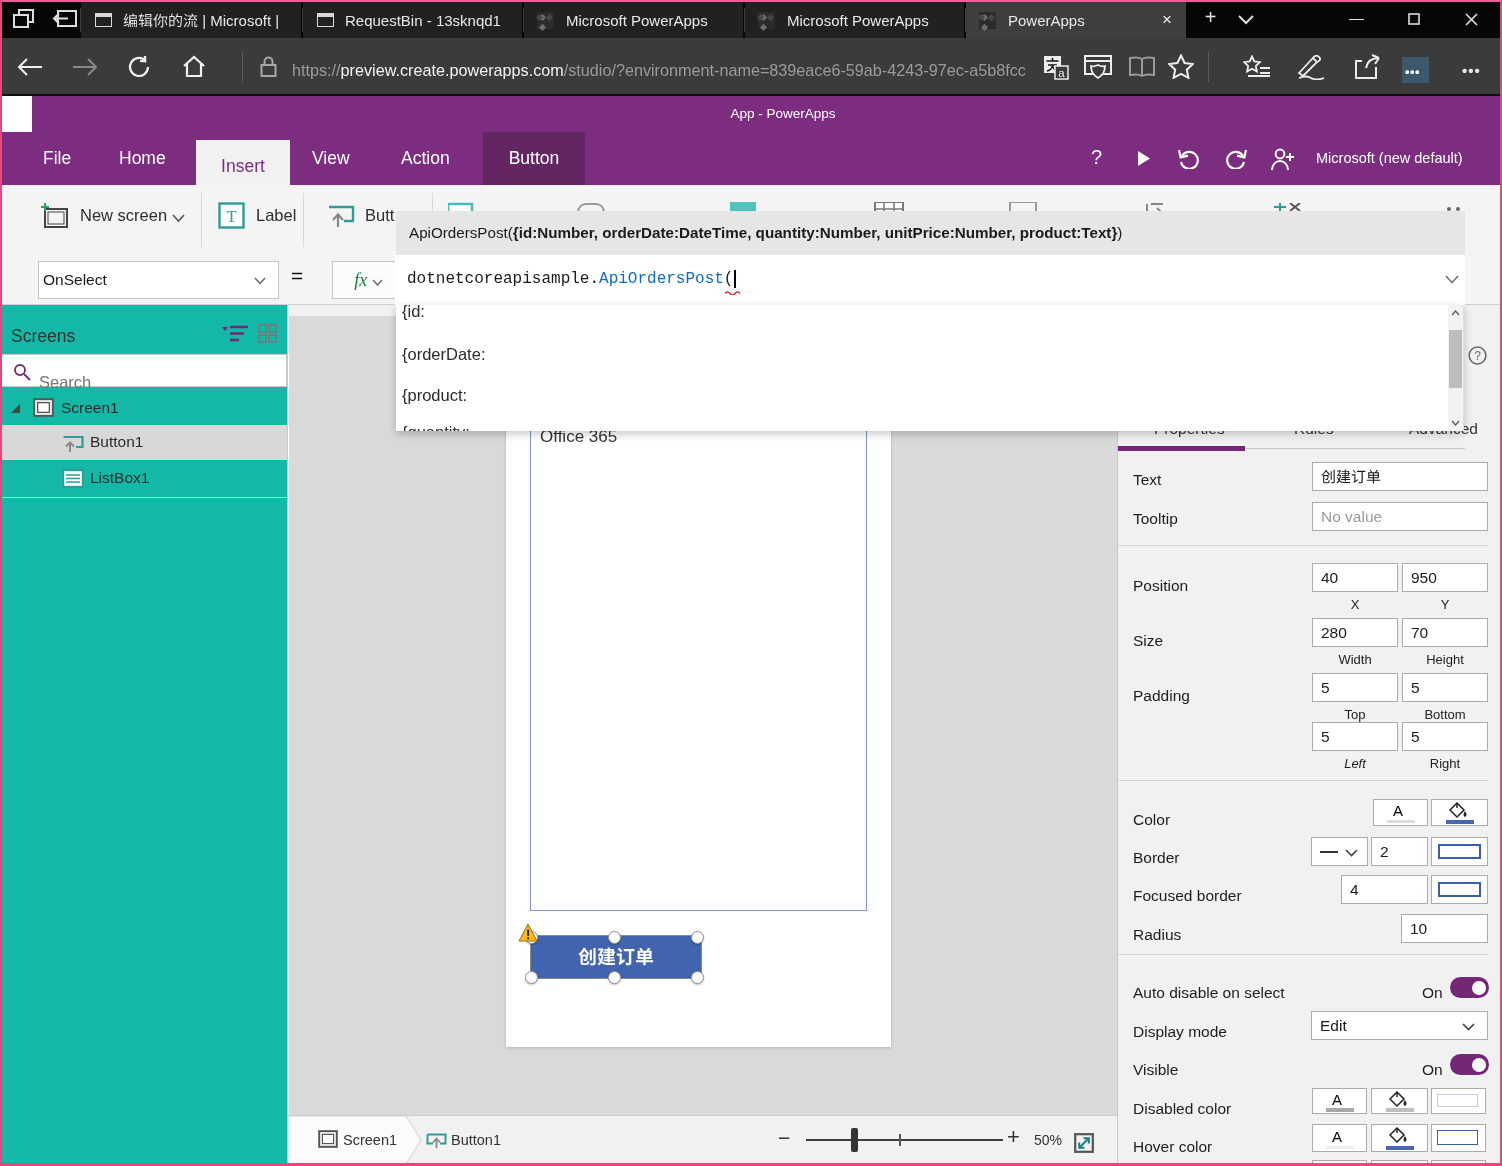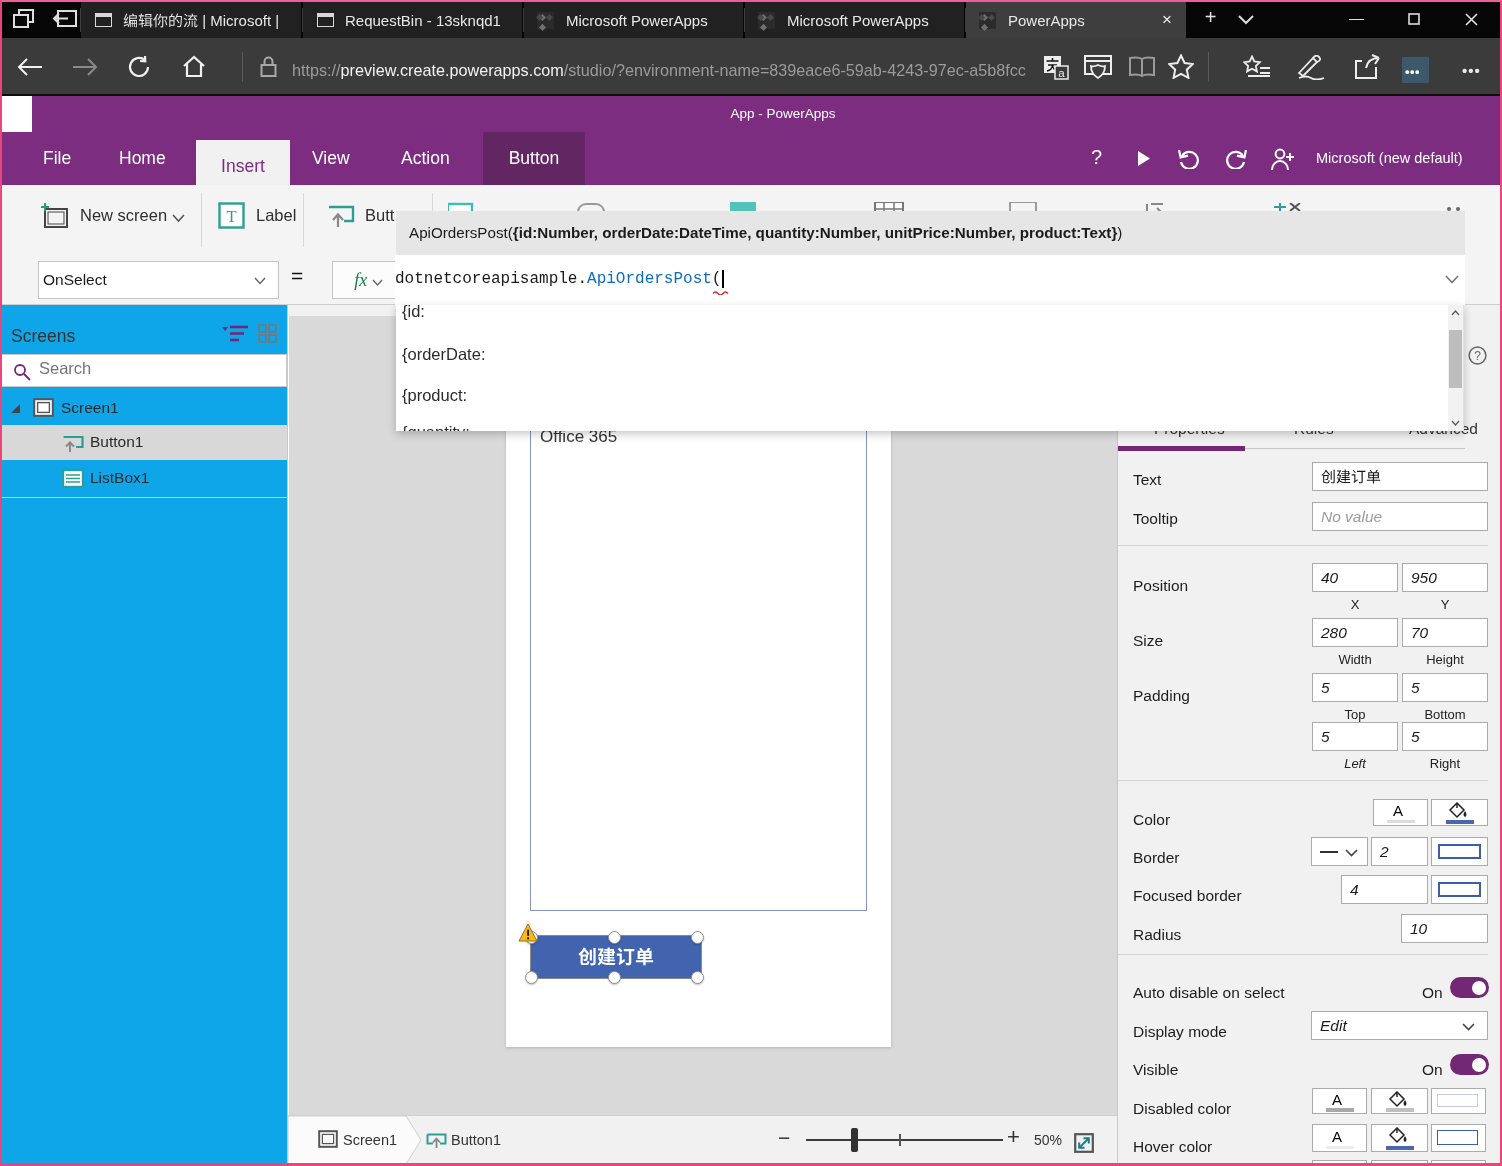--- a/index.html
+++ b/index.html
@@ -35,47 +35,47 @@
 #ribbon .lbl{position:absolute;top:21px;font-size:16.5px;color:#2e2e2e;}
 #ribbon .rsep{position:absolute;top:8px;width:1px;height:54px;background:#d8d8d8;}
 
 #tip{position:absolute;left:396px;top:211px;width:1069px;height:44px;background:#e6e6e6;z-index:40;font-size:15.2px;color:#1b1b1b;line-height:44px;padding-left:13px;}
 
 #fbar{position:absolute;left:0;top:255px;width:1502px;height:50px;background:#f4f4f4;border-bottom:1px solid #d0d0d0;}
 #fbar #onsel{position:absolute;left:38px;top:6px;width:241px;height:38px;background:#fff;border:1px solid #c4c4c4;font-size:15.5px;color:#1a1a1a;line-height:36px;padding-left:4px;}
 #fbar #eq{position:absolute;left:291px;top:9px;font-size:21px;color:#111;}
 #fbar #fx{position:absolute;left:322px;top:6px;width:73px;height:38px;background:#fcfcfc;border:1px solid #c4c4c4;color:#15803d;line-height:36px;text-align:center;font-size:17px;margin-left:10px;}
 #fbar #fwhite{position:absolute;left:395px;top:0;width:1070px;height:50px;background:#fff;}
-#formula{position:absolute;left:0;top:15px;font-family:"Liberation Mono",monospace;font-size:16px;color:#1a1a1a;white-space:pre;}
+#formula{position:absolute;left:12px;top:15px;font-family:"Liberation Mono",monospace;font-size:16px;color:#1a1a1a;white-space:pre;}
 #formula .fn{color:#0f6cbd;}
 
 #acdd{position:absolute;left:396px;top:305px;width:1068px;height:126px;background:#fff;z-index:30;border-right:1px solid #e0e0e0;font-size:16.5px;color:#2b2b2b;box-shadow:0 3px 8px rgba(0,0,0,.22);}#acin{position:absolute;left:0;top:0;width:1068px;height:126px;overflow:hidden;}
 #acdd .it{position:absolute;left:6px;}
 #acsb{position:absolute;right:0;top:0;width:15px;height:126px;background:#f2f2f2;}
 #acsb .thumb{position:absolute;left:1px;top:25px;width:13px;height:58px;background:#bdbdbd;}
 
-#lpanel{position:absolute;left:0;top:305px;width:288px;height:858px;background:#0ea5e9;border-right:1px solid #c8c8c8;}
+#lpanel{position:absolute;left:0;top:305px;width:288px;height:858px;background:#14b8a6;border-right:1px solid #c8c8c8;}
 #lpanel .hdr{position:absolute;left:11px;top:21px;font-size:17.5px;color:#333;}
 #srch{position:absolute;left:1px;top:49px;width:286px;height:33px;background:#fff;border:1px solid #c8c8c8;}
-#srch .ph{position:absolute;left:37px;top:4px;color:#767676;font-size:16.5px;}
+#srch .ph{position:absolute;left:37px;top:18px;color:#767676;font-size:16.5px;}
 .trow{position:absolute;left:0;width:287px;height:34px;font-size:15.5px;color:#2b2b2b;}
 .trow .txt{position:absolute;top:8px;}
 
 #canvas{position:absolute;left:289px;top:316px;width:828px;height:799px;background:#d9d9d9;}
 #screenw{position:absolute;left:506px;top:330px;width:385px;height:717px;background:#fff;box-shadow:0 1px 3px rgba(0,0,0,.18);}
 #listbox{position:absolute;left:530px;top:360px;width:337px;height:551px;background:#fff;border:1px solid #8492c4;}
 #appbtn{position:absolute;left:531px;top:936px;width:170px;height:42px;background:#4264af;border-radius:4px;outline:1px solid #8a8a8a;}
 .hndl{position:absolute;width:13px;height:13px;border-radius:50%;background:#fff;border:1.5px solid #8f8f8f;box-shadow:0 1px 2px rgba(0,0,0,.25);z-index:5;}
 
 #sbar{position:absolute;left:288px;top:1115px;width:829px;height:48px;background:#f1f1f1;border-top:1px solid #cfcfcf;font-size:14.5px;color:#333;}
 
 #rpanel{position:absolute;left:1117px;top:305px;width:385px;height:858px;background:#f1f1f1;border-left:1px solid #c8c8c8;}
 #rpanel .rtab{position:absolute;top:115px;font-size:15.5px;color:#333;}
 #rpanel .lab{position:absolute;left:15px;font-size:15.5px;color:#1d1d1d;}
-.inp{position:absolute;background:#fff;border:1px solid #ababab;font-size:15.5px;color:#1a1a1a;line-height:27px;padding-left:8px;height:29px;font-style:italic;}
+.inp{position:absolute;background:#fff;border:1px solid #ababab;font-size:15.5px;color:#1a1a1a;line-height:27px;padding-left:8px;height:29px;}
 .sublab{position:absolute;font-size:13px;color:#222;text-align:center;}
 .sep{position:absolute;left:0;width:370px;height:1px;background:#d4d4d4;}
 .tgl{position:absolute;width:39px;height:21px;border-radius:11px;background:#742774;}
 .tgl:after{content:"";position:absolute;right:3.5px;top:3.5px;width:14px;height:14px;border-radius:50%;background:#fff;}
 .onlab{position:absolute;font-size:15.5px;color:#1d1d1d;}
 .cbox{position:absolute;background:#fff;border:1px solid #ababab;}
 </style></head>
 <body>
 <div id="tabbar">
     <svg class="abs" style="left:13px;top:9px" width="24" height="20" viewBox="0 0 24 20">

